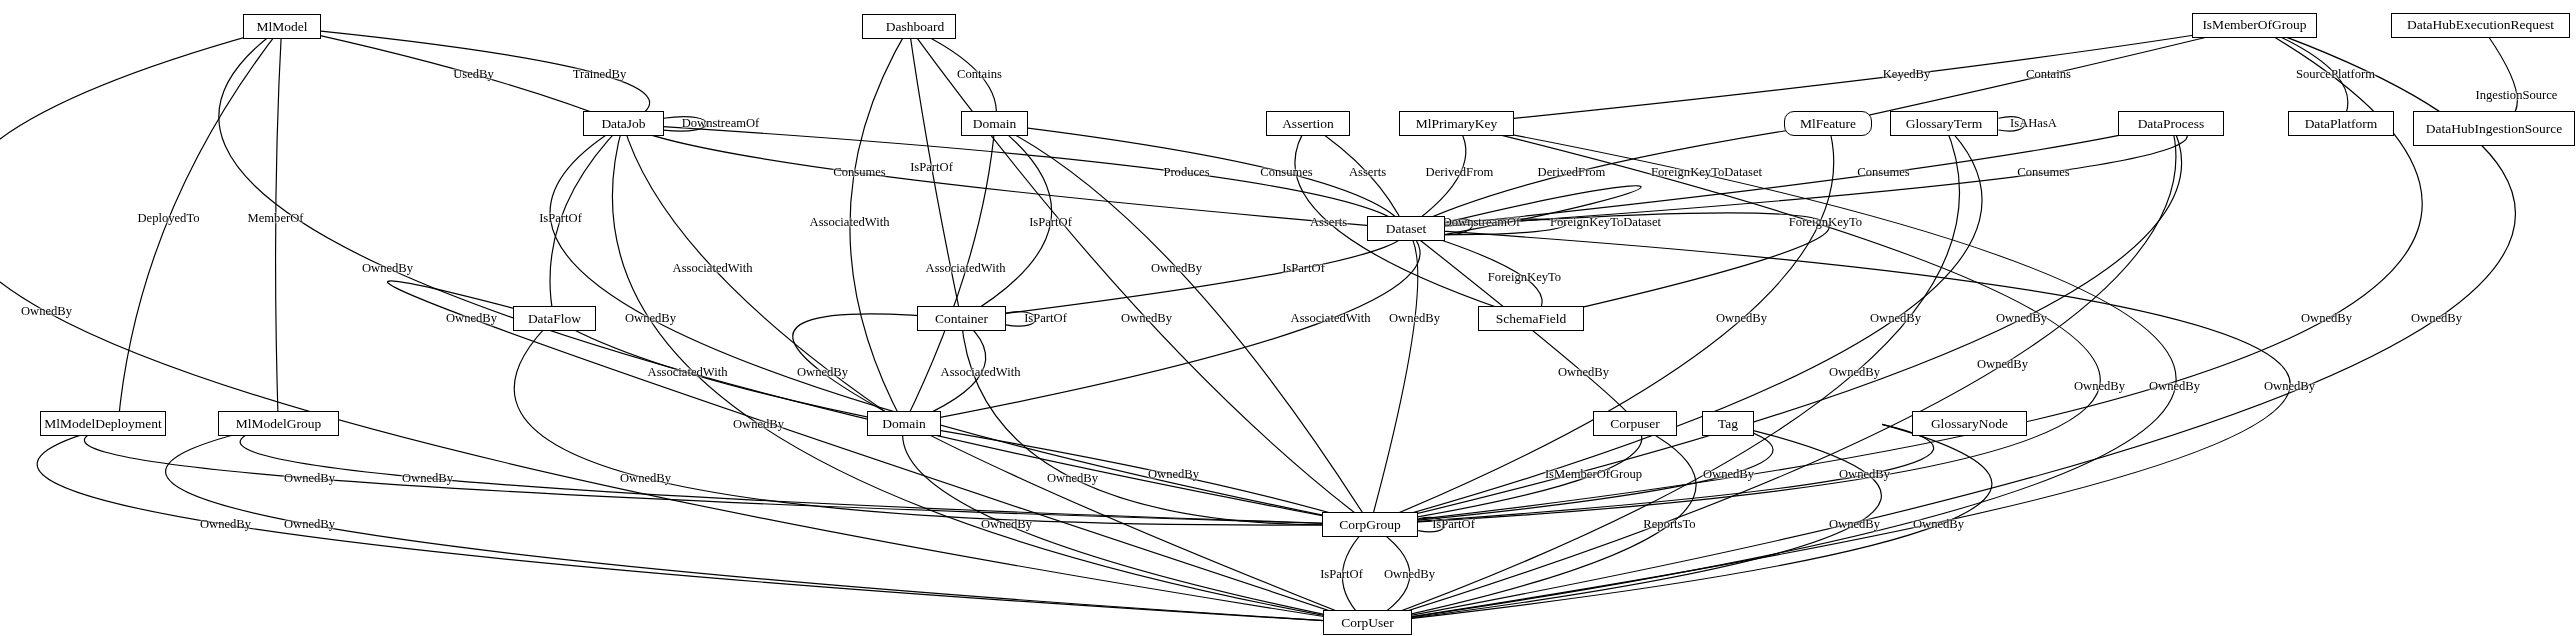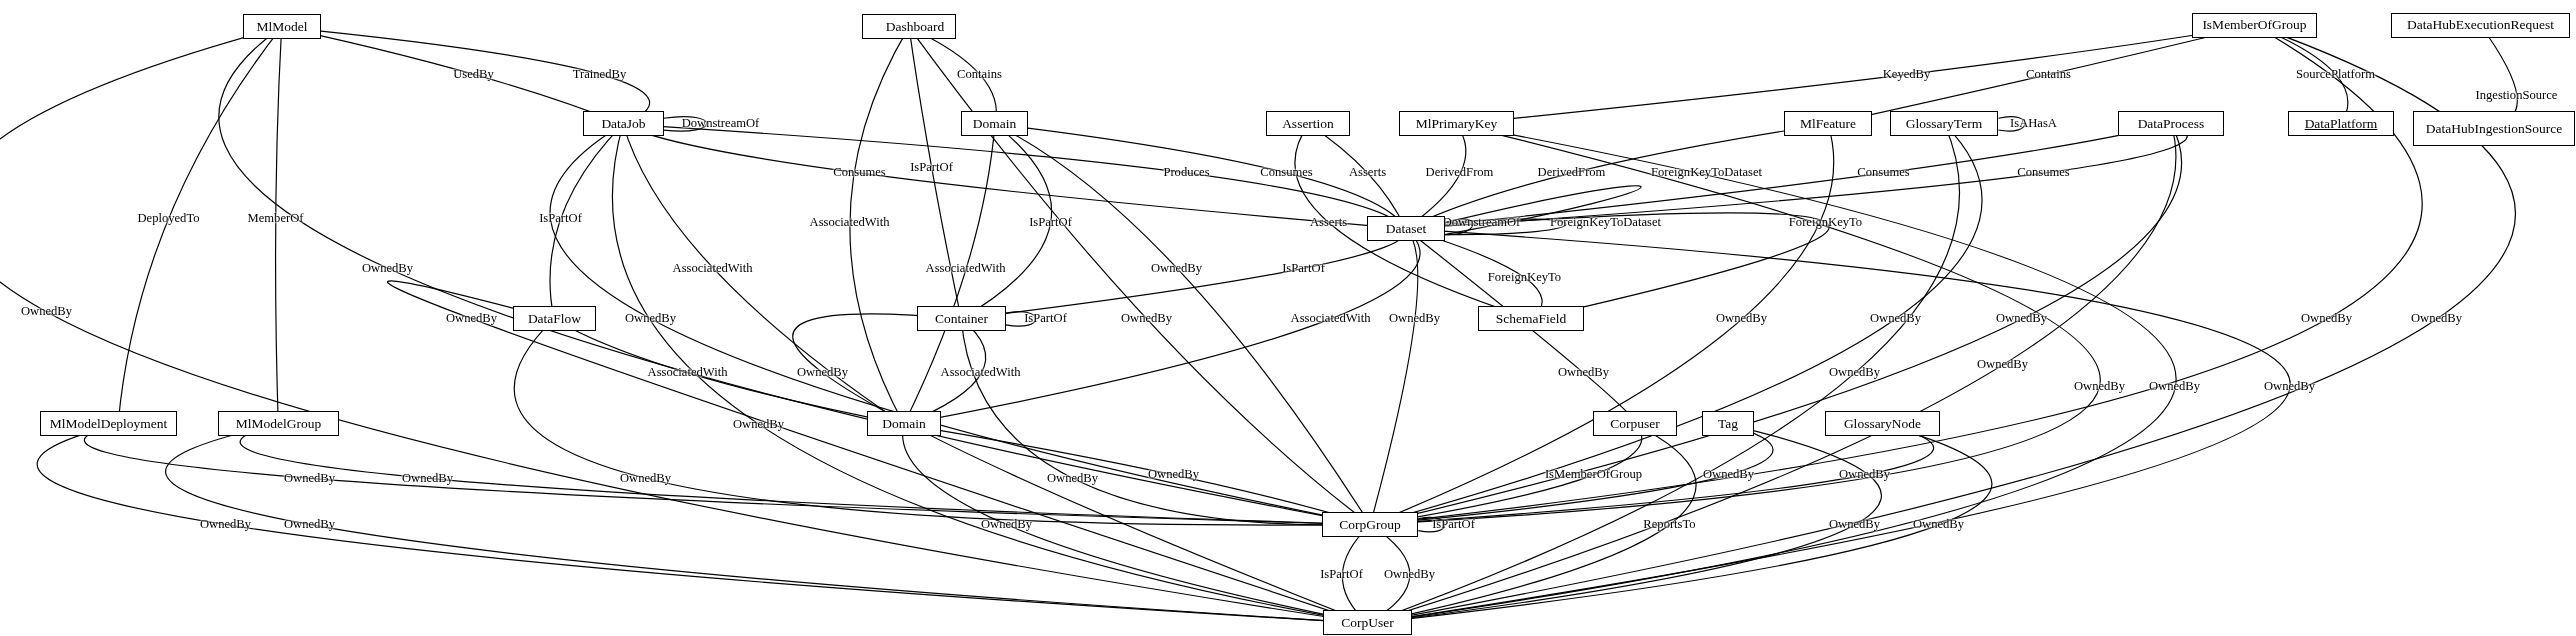--- a/index.html
+++ b/index.html
@@ -133,35 +133,35 @@
       <path d="M 1625 622 Q 1720.5 683.5 1622 739" class="edge"></path>
     </svg>
 <div class="node" style="left: 243px; top: 14.3px; width: 78px; height: 25px;">MlModel</div>
     <div class="node" style="left: 862px; top: 14.3px; width: 94px; height: 25px; padding-left: 12px;">Dashboard</div>
     <div class="node" style="left: 2192px; top: 12.6px; width: 125px; height: 25px;">IsMemberOfGroup</div>
     <div class="node" style="left: 2391px; top: 12.6px; width: 179px; height: 25px;">DataHubExecutionRequest</div>
     <div class="node" style="left: 583px; top: 111px; width: 81px; height: 25px;">DataJob</div>
     <div class="node" style="left: 961px; top: 111px; width: 67px; height: 25px;">Domain</div>
     <div class="node" style="left: 1266px; top: 111px; width: 84px; height: 25px;">Assertion</div>
     <div class="node" style="left: 1399px; top: 111px; width: 115px; height: 25px;">MlPrimaryKey</div>
-    <div class="node" style="left: 1784px; top: 111px; width: 88px; height: 25px;">MlFeature</div>
+    <div class="node" style="left: 1784px; top: 111px; width: 88px; height: 25px; border-radius: 10px;">MlFeature</div>
     <div class="node" style="left: 1890px; top: 111px; width: 108px; height: 25px;">GlossaryTerm</div>
     <div class="node" style="left: 2118px; top: 111px; width: 106px; height: 25px;">DataProcess</div>
-    <div class="node" style="left: 2288px; top: 111px; width: 106px; height: 25px; text-decoration: underline;">DataPlatform</div>
+    <div class="node" style="left: 2288px; top: 111px; width: 106px; height: 25px;">DataPlatform</div>
     <div class="node" style="left: 2413px; top: 111px; width: 162px; height: 35px;">DataHubIngestionSource</div>
     <div class="node" style="left: 1367px; top: 216px; width: 78px; height: 25px;">Dataset</div>
     <div class="node" style="left: 513px; top: 306px; width: 83px; height: 25px;">DataFlow</div>
     <div class="node" style="left: 917px; top: 306px; width: 89px; height: 25px;">Container</div>
     <div class="node" style="left: 1478px; top: 306px; width: 106px; height: 25px;">SchemaField</div>
-    <div class="node" style="left: 40px; top: 411px; width: 137px; height: 25px;">MlModelDeployment</div>
+    <div class="node" style="left: 40px; top: 411px; width: 126px; height: 25px;">MlModelDeployment</div>
     <div class="node" style="left: 218px; top: 411px; width: 121px; height: 25px;">MlModelGroup</div>
     <div class="node" style="left: 867px; top: 411px; width: 74px; height: 25px;">Domain</div>
     <div class="node" style="left: 1593px; top: 411px; width: 84px; height: 25px;">Corpuser</div>
     <div class="node" style="left: 1702px; top: 411px; width: 52px; height: 25px;">Tag</div>
-    <div class="node" style="left: 1825px; top: 411px; width: 115px; height: 25px;">GlossaryNode</div>
+    <div class="node" style="left: 1912px; top: 411px; width: 115px; height: 25px;">GlossaryNode</div>
     <div class="node" style="left: 1322px; top: 512px; width: 96px; height: 25px;">CorpGroup</div>
     <div class="node" style="left: 1323px; top: 610px; width: 89px; height: 25px;">CorpUser</div>
     <div class="edge-label" style="left: 474px; top: 67px;">UsedBy</div>
     <div class="edge-label" style="left: 600px; top: 67px;">TrainedBy</div>
     <div class="edge-label" style="left: 980px; top: 67px;">Contains</div>
     <div class="edge-label" style="left: 1907px; top: 67px;">KeyedBy</div>
     <div class="edge-label" style="left: 2049px; top: 67px;">Contains</div>
     <div class="edge-label" style="left: 2336px; top: 67px;">SourcePlatform</div>
     <div class="edge-label" style="left: 2517px; top: 88px;">IngestionSource</div>
     <div class="edge-label" style="left: 721px; top: 116px;">DownstreamOf</div>

